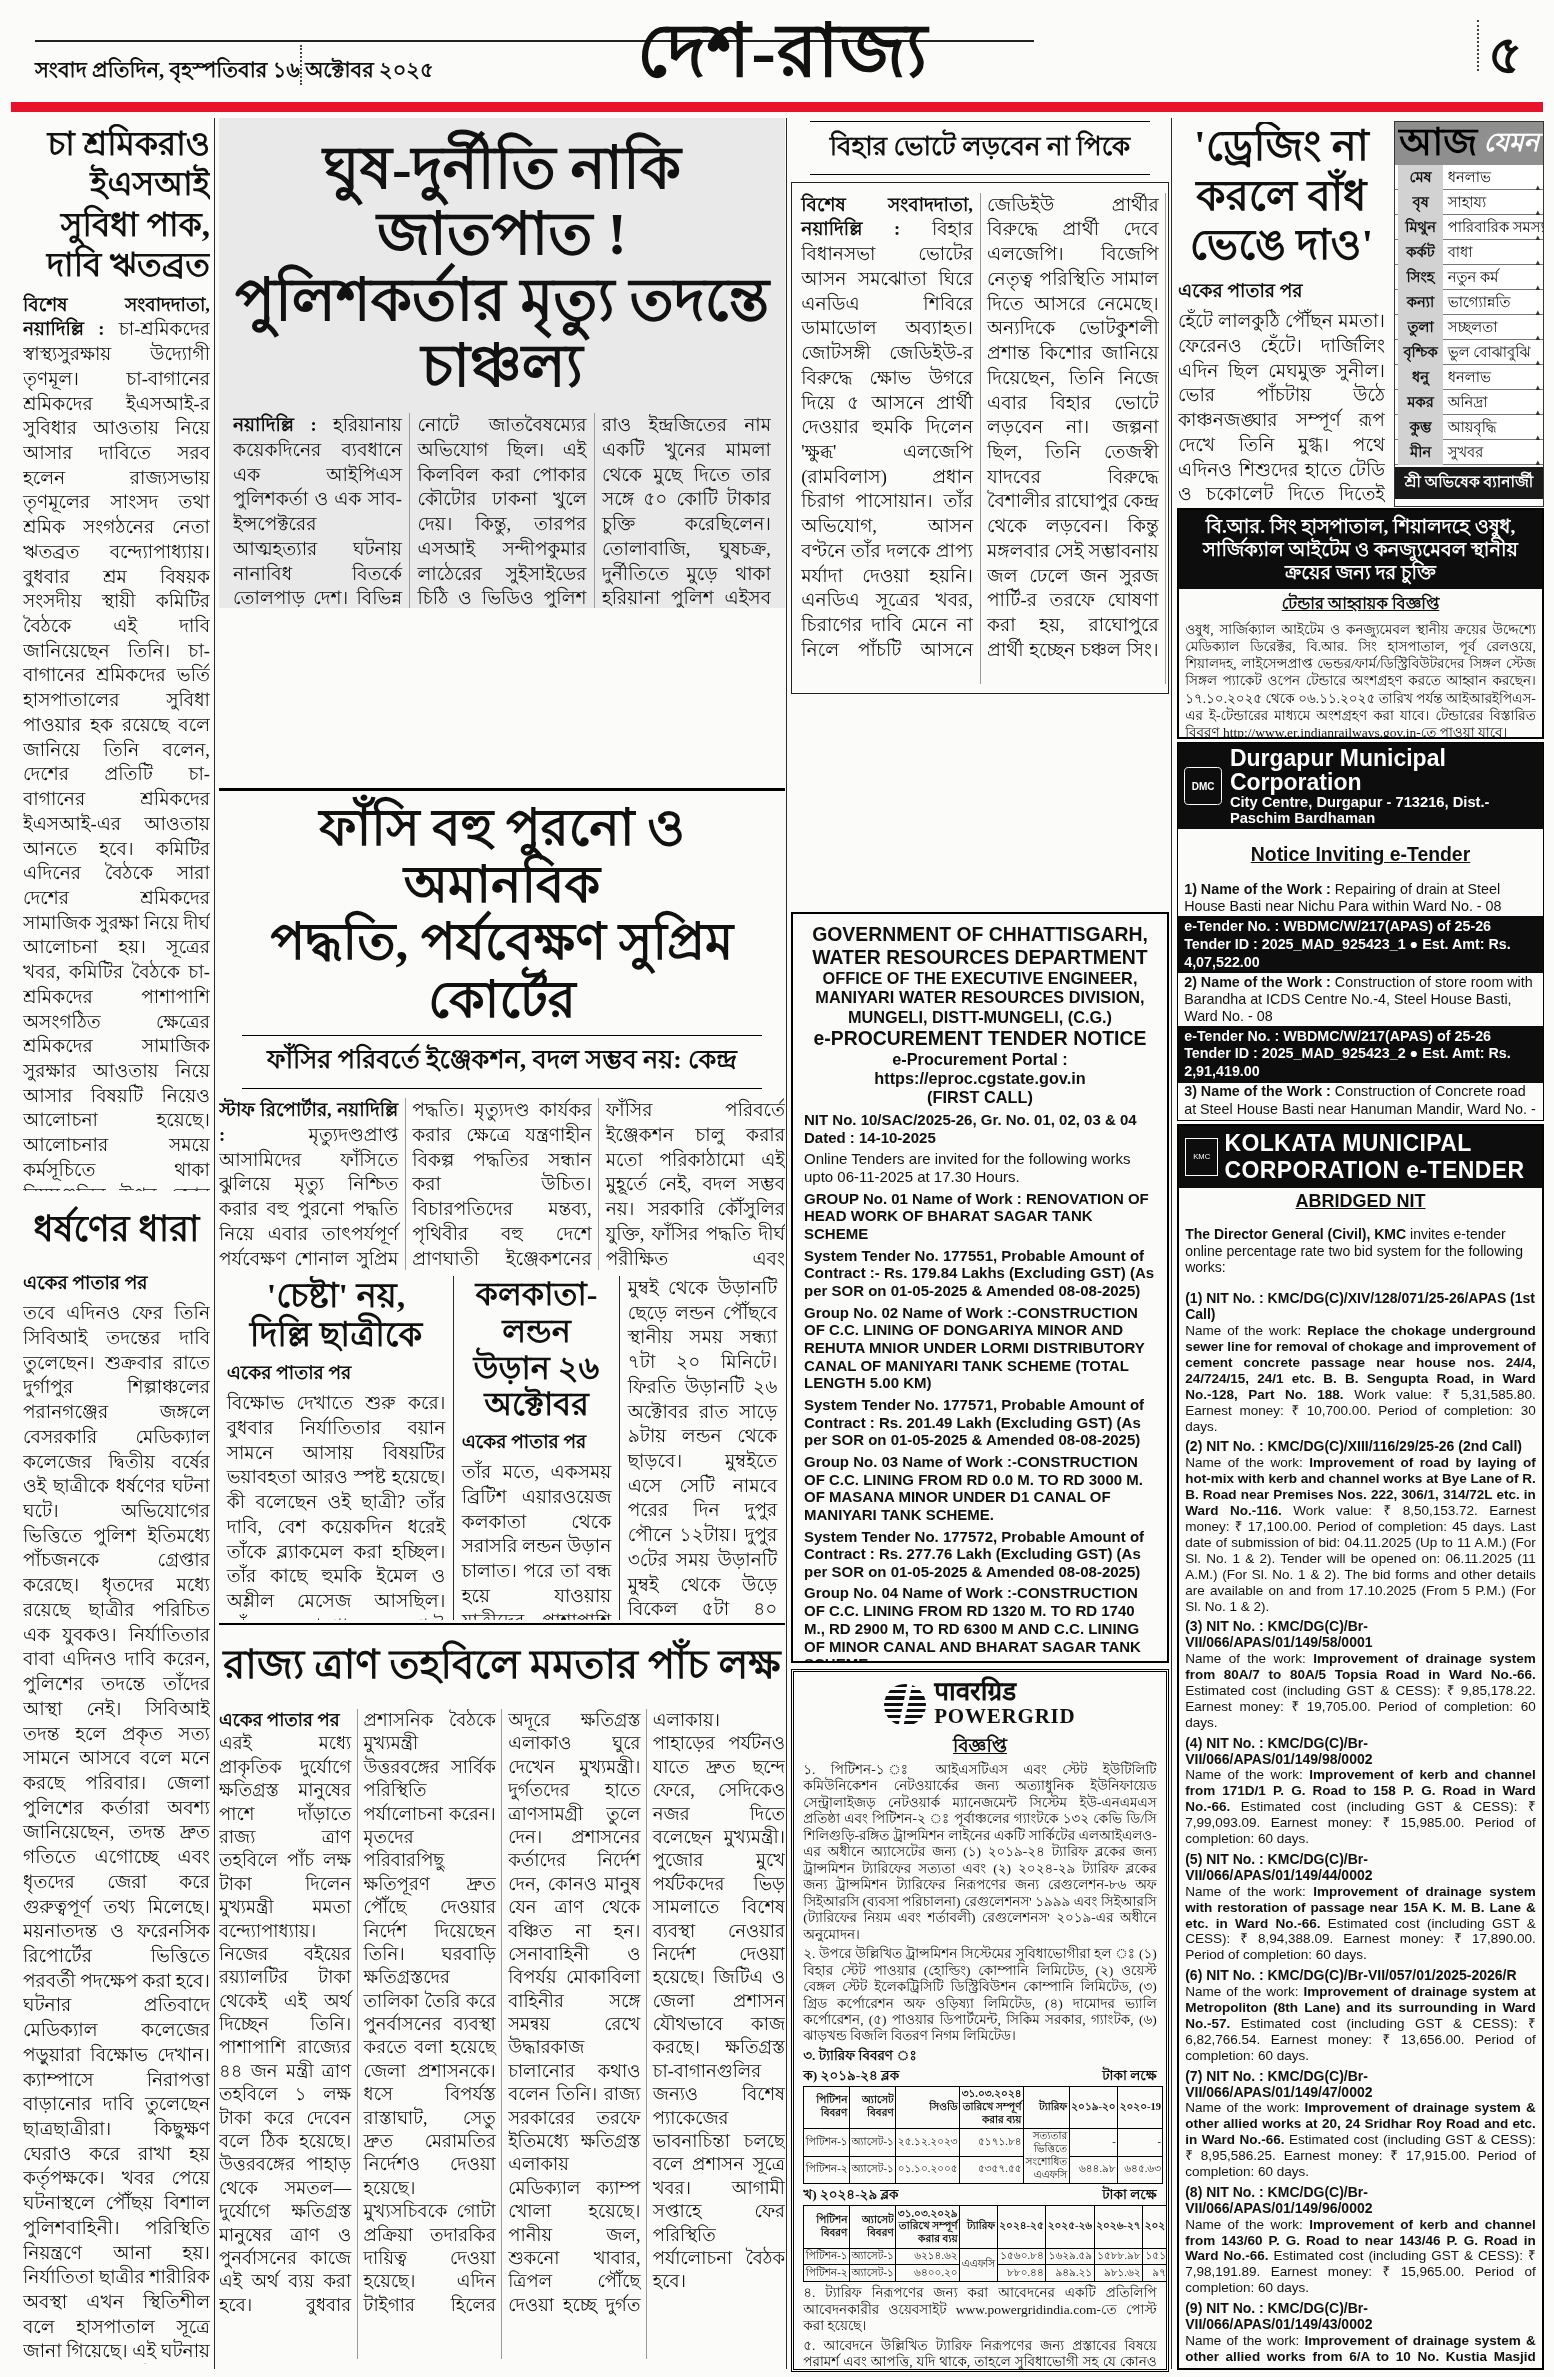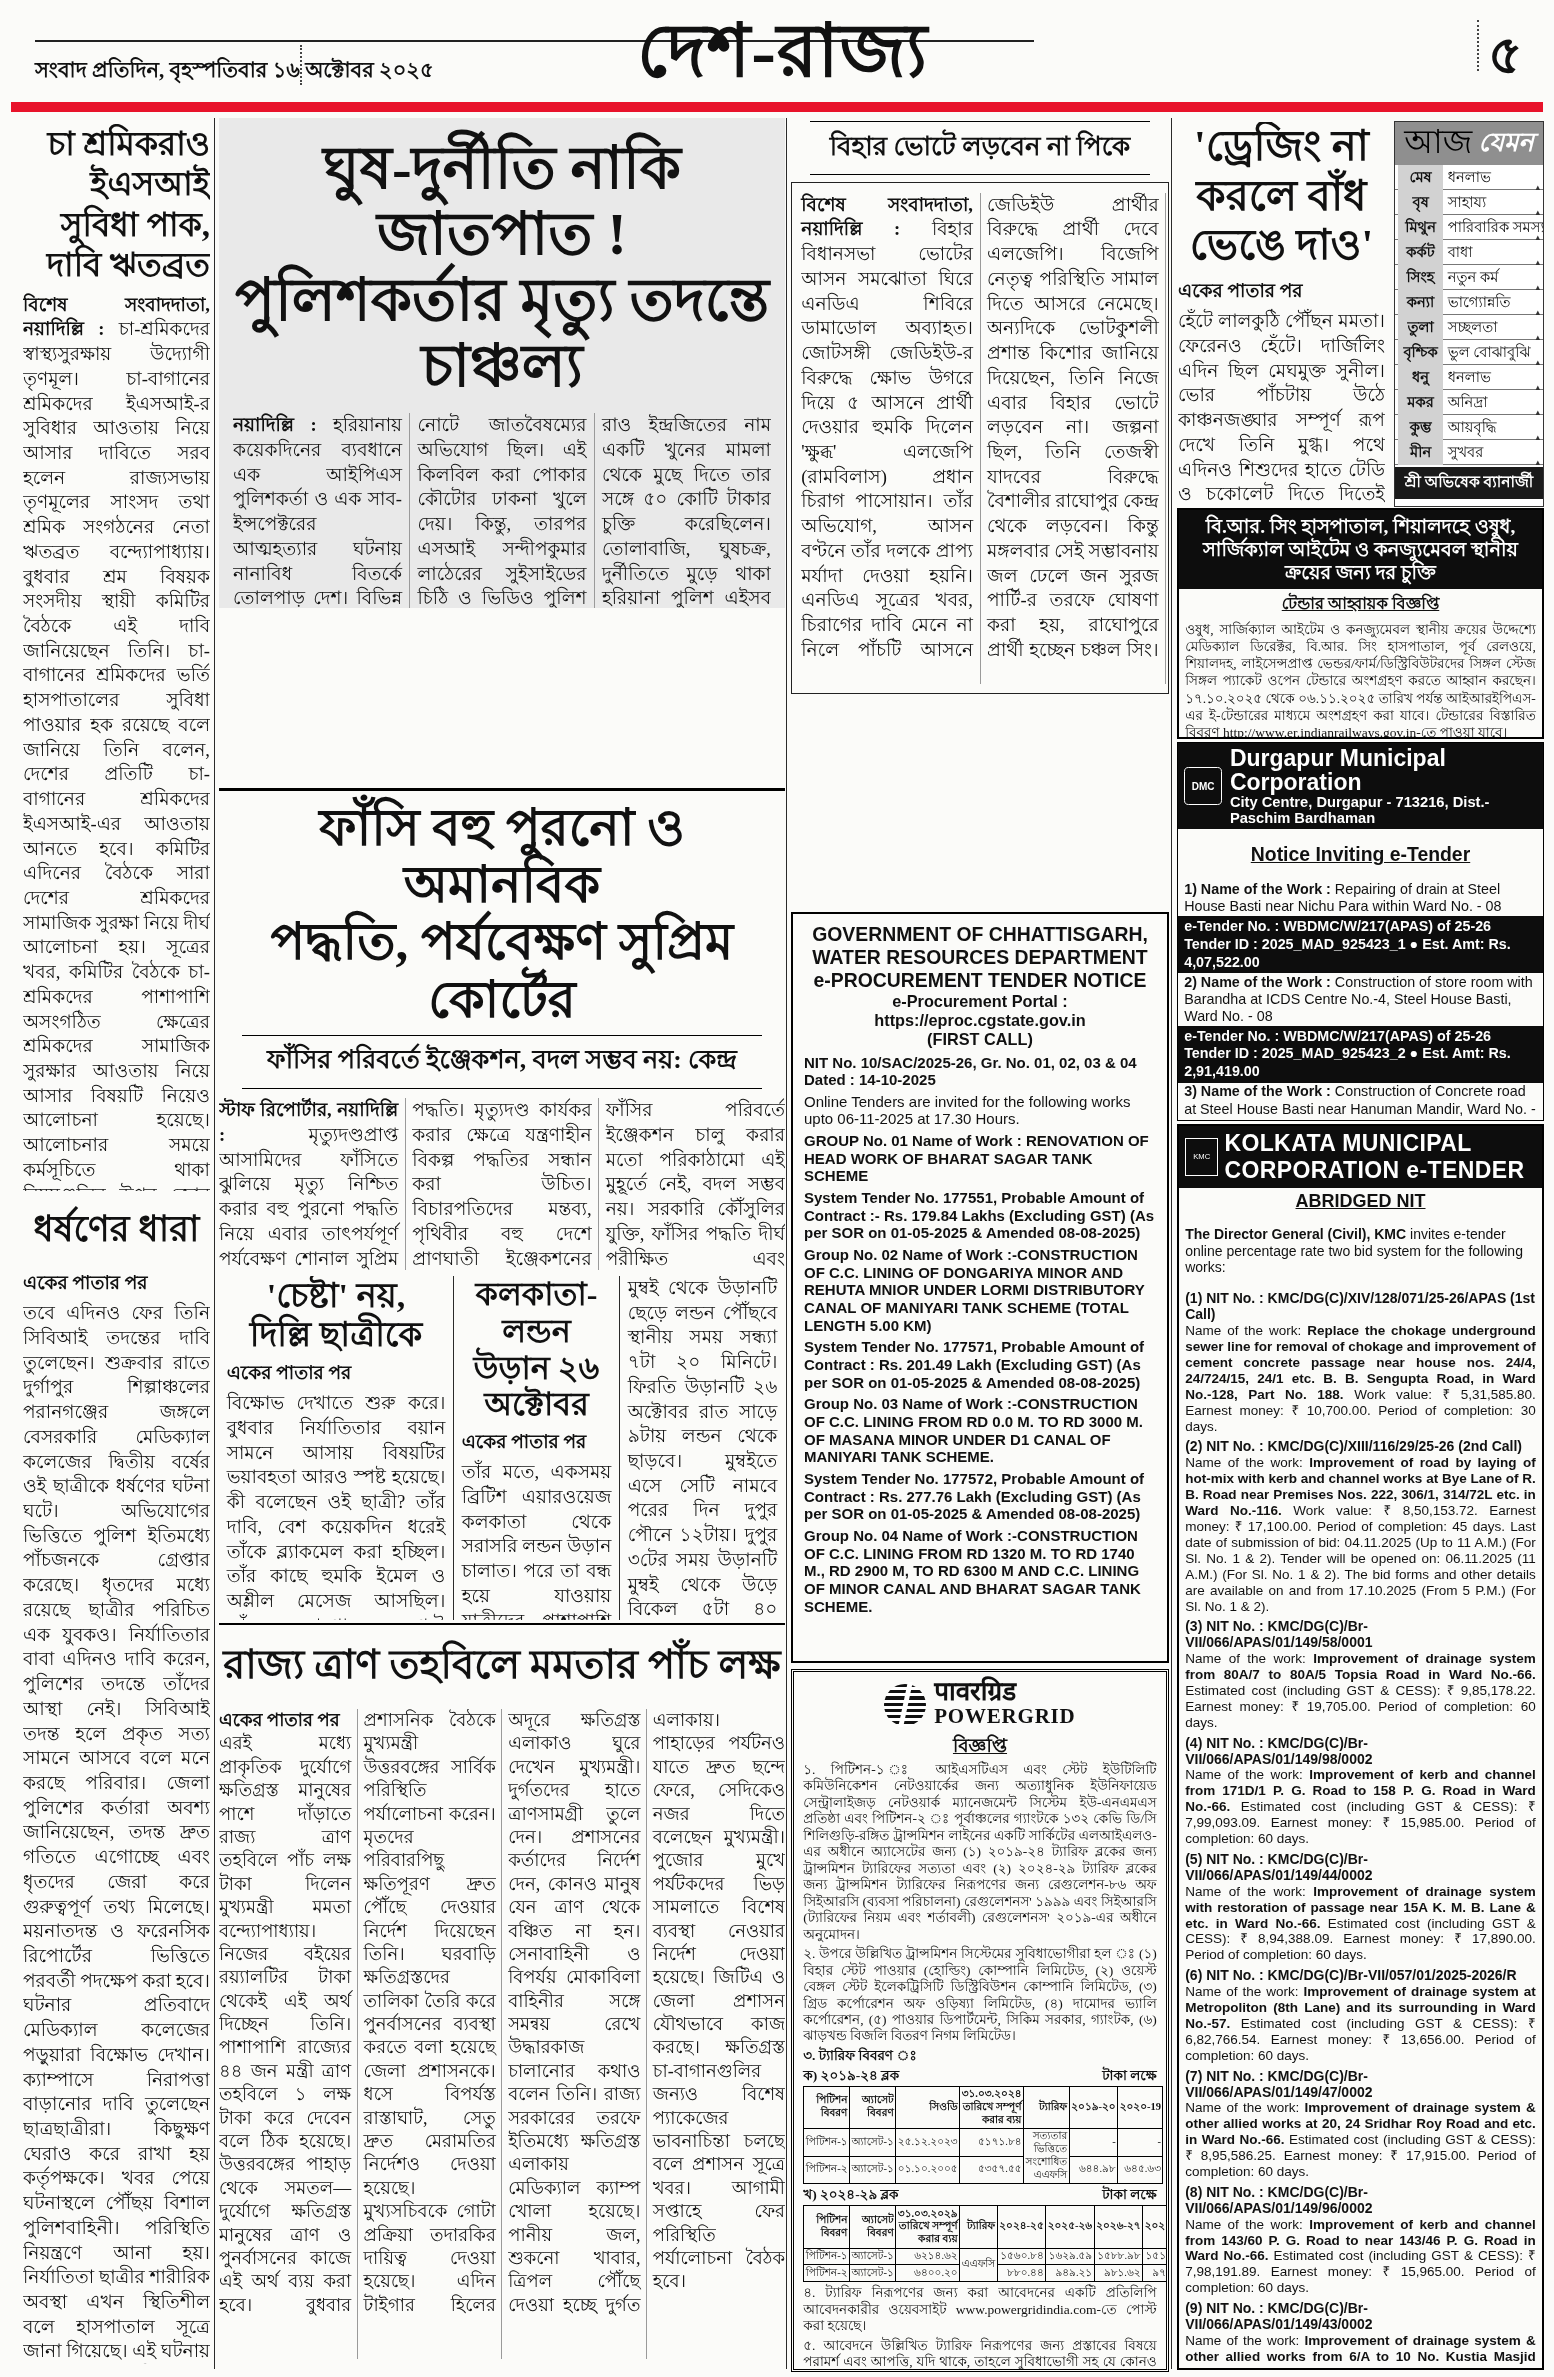--- a/index.html
+++ b/index.html
@@ -70,21 +70,21 @@
   #pg .title{text-align:center;font-weight:bold;font-size:18.6px;text-decoration:underline;margin:1.5px 0 4.6px;}
   #pg p{margin:3.1px 0;}
   #pg .tl{display:flex;justify-content:space-between;font-weight:bold;margin-top:3.1px;}
   #pg table{width:100%;border-collapse:collapse;font-size:10.5px;text-align:right;margin:1.5px 0 3.1px;}
   #pg td,#pg th{border:1.5px solid #000;padding:1.5px 1.5px;}
   
   #dredge{left:1178px;top:122px;width:207px;height:382px;}
   #dredge h3{margin:0 0 6.2px;font-size:42px;line-height:1.18;text-align:center;}
   #horo{left:1394px;top:121px;width:150px;height:386px;border:1.5px solid #333;box-sizing:border-box;background:#fff;}
   #horo .hd{background:#8f8f8f;height:43px;display:flex;align-items:center;justify-content:center;gap:6.2px;}
-  #horo .hd .t1{font-size:33px;font-weight:normal;color:#000;}
+  #horo .hd .t1{font-size:38px;font-weight:bold;color:#000;}
   #horo .hd .t2{font-size:26px;font-weight:bold;color:#fff;font-style:italic;}
   .h-row{position:relative;display:flex;align-items:center;height:24px;border-bottom:1.5px solid #777;padding:0 3.1px;}
   .h-sign{background:#d2d2d2;font-weight:bold;font-size:14.7px;min-width:45px;text-align:center;margin-right:4.6px;}
   .h-pred{font-size:14.7px;white-space:nowrap;}
   .h-tri{position:absolute;right:1.5px;bottom:-3.1px;font-size:7.7px;color:#333;}
   #horo .ft{background:#1a1a1a;color:#fff;text-align:center;font-weight:bold;font-size:15.5px;padding:3.1px 0;margin-top:1.5px;}
   
   #brs{left:1177px;top:508px;width:367px;height:231px;border:2.3px solid #000;box-sizing:border-box;}
   #brs .hd{background:#0d0d0d;color:#fff;font-weight:bold;font-size:19.4px;line-height:1.2;text-align:center;padding:4.6px 6.2px;}
   #brs .sub{font-weight:bold;font-size:16.3px;text-decoration:underline;text-align:center;margin:2.3px 0;}
@@ -184,20 +184,21 @@
   <div class="abs clip" id="jdu">
     <div class="deck">বিহার ভোটে লড়বেন না পিকে</div>
     <div class="box body-txt j">
       <span class="byline">বিশেষ সংবাদদাতা, নয়াদিল্লি :</span><span> বিহার বিধানসভা ভোটের আসন সমঝোতা ঘিরে এনডিএ শিবিরে ডামাডোল অব্যাহত। জোটসঙ্গী জেডিইউ-র বিরুদ্ধে ক্ষোভ উগরে দিয়ে ৫ আসনে প্রার্থী দেওয়ার হুমকি দিলেন 'ক্ষুব্ধ' এলজেপি (রামবিলাস) প্রধান চিরাগ পাসোয়ান। তাঁর অভিযোগ, আসন বণ্টনে তাঁর দলকে প্রাপ্য মর্যাদা দেওয়া হয়নি। এনডিএ সূত্রের খবর, চিরাগের দাবি মেনে না নিলে পাঁচটি আসনে জেডিইউ প্রার্থীর বিরুদ্ধে প্রার্থী দেবে এলজেপি। বিজেপি নেতৃত্ব পরিস্থিতি সামাল দিতে আসরে নেমেছে। অন্যদিকে ভোটকুশলী প্রশান্ত কিশোর জানিয়ে দিয়েছেন, তিনি নিজে এবার বিহার ভোটে লড়বেন না। জল্পনা ছিল, তিনি তেজস্বী যাদবের বিরুদ্ধে বৈশালীর রাঘোপুর কেন্দ্র থেকে লড়বেন। কিন্তু মঙ্গলবার সেই সম্ভাবনায় জল ঢেলে জন সুরজ পার্টি-র তরফে ঘোষণা করা হয়, রাঘোপুরে প্রার্থী হচ্ছেন চঞ্চল সিং। প্রশান্ত কিশোরের জন্মস্থান কারগাহার কেন্দ্রেও অন্য প্রার্থীর নাম ঘোষণা করা হয়েছে। জন সুরজ ইতিমধ্যে ৫১ জন প্রার্থীর নাম ঘোষণা করেছে, যাঁদের মধ্যে রয়েছেন প্রাক্তন আমলা, আইনজীবী ও চিকিৎসক। আর এই সমস্ত রাজনৈতিক টানাপোড়েনের মধ্যেই পরিষ্কার হচ্ছে, বিহারের ভোটযুদ্ধ এবার আরও জটিল ও অনিশ্চিত হতে চলেছে।</span>
     </div>
   </div>
 
   <div class="abs clip" id="chhat">
     <div class="h1">GOVERNMENT OF CHHATTISGARH,</div>
     <div class="h1">WATER RESOURCES DEPARTMENT</div>
+    <div class="h2">OFFICE OF THE EXECUTIVE ENGINEER, MANIYARI WATER RESOURCES DIVISION, MUNGELI, DISTT-MUNGELI, (C.G.)</div>
     <div class="h1">e-PROCUREMENT TENDER NOTICE</div>
     <div class="h2">e-Procurement Portal : https://eproc.cgstate.gov.in</div>
     <div class="h2">(FIRST CALL)</div>
     <p class="b">NIT No. 10/SAC/2025-26, Gr. No. 01, 02, 03 &amp; 04 Dated : 14-10-2025</p>
     <p>Online Tenders are invited for the following works upto 06-11-2025 at 17.30 Hours.</p>
     <p class="b">GROUP No. 01 Name of Work : RENOVATION OF HEAD WORK OF BHARAT SAGAR TANK SCHEME</p>
     <p class="b">System Tender No. 177551, Probable Amount of Contract :- Rs. 179.84 Lakhs (Excluding GST) (As per SOR on 01-05-2025 &amp; Amended 08-08-2025)</p>
     <p class="b">Group No. 02 Name of Work :-CONSTRUCTION OF C.C. LINING OF DONGARIYA MINOR AND REHUTA MNIOR UNDER LORMI DISTRIBUTORY CANAL OF MANIYARI TANK SCHEME (TOTAL LENGTH 5.00 KM)</p>
     <p class="b">System Tender No. 177571, Probable Amount of Contract : Rs. 201.49 Lakh (Excluding GST) (As per SOR on 01-05-2025 &amp; Amended 08-08-2025)</p>
     <p class="b">Group No. 03 Name of Work :-CONSTRUCTION OF C.C. LINING FROM RD 0.0 M. TO RD 3000 M. OF MASANA MINOR UNDER D1 CANAL OF MANIYARI TANK SCHEME.</p>

